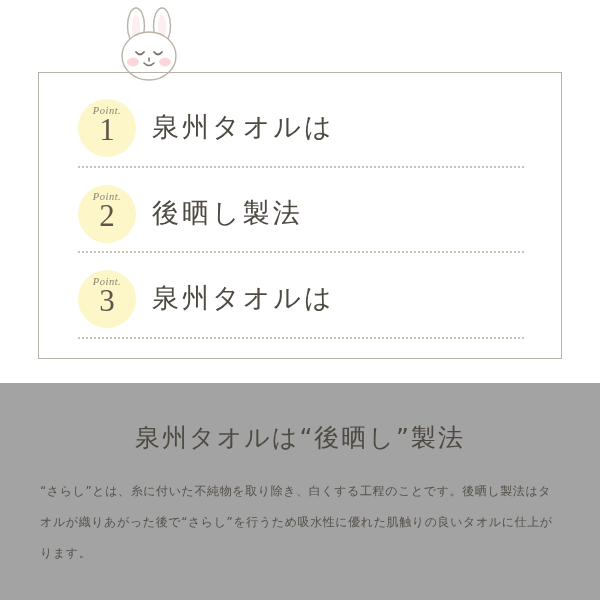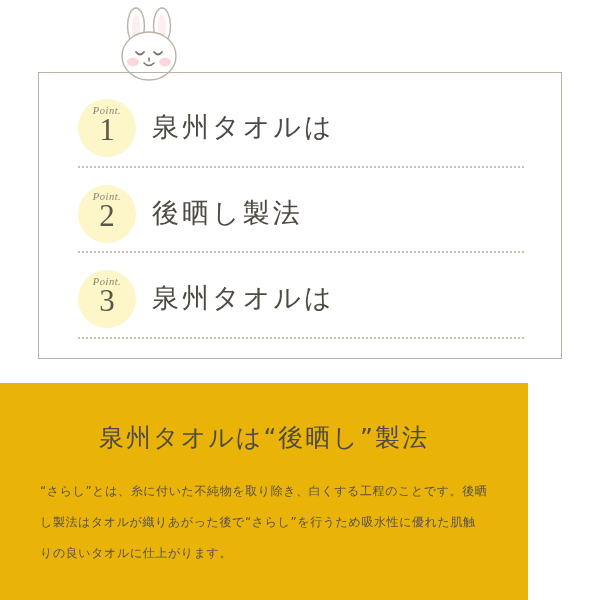--- a/index.html
+++ b/index.html
@@ -121,23 +121,23 @@
     padding-bottom: 6px;
     font-family: "DejaVu Sans", sans-serif;
     font-weight: 400;
   }
 
   
   .bottom-section {
     position: absolute;
     left: 0;
     top: 383px;
-    width: 528px;
+    width: 600px;
     height: 217px;
-    background: #eab308;
+    background: #a3a3a3;
     box-sizing: border-box;
     padding: 30px 40px 0 40px;
   }
   .bottom-title {
     text-align: center;
     font-size: 25px;
     color: #4e4a42;
     letter-spacing: 2px;
     margin: 8px 0 22px 0;
     font-family: "DejaVu Sans", sans-serif;

